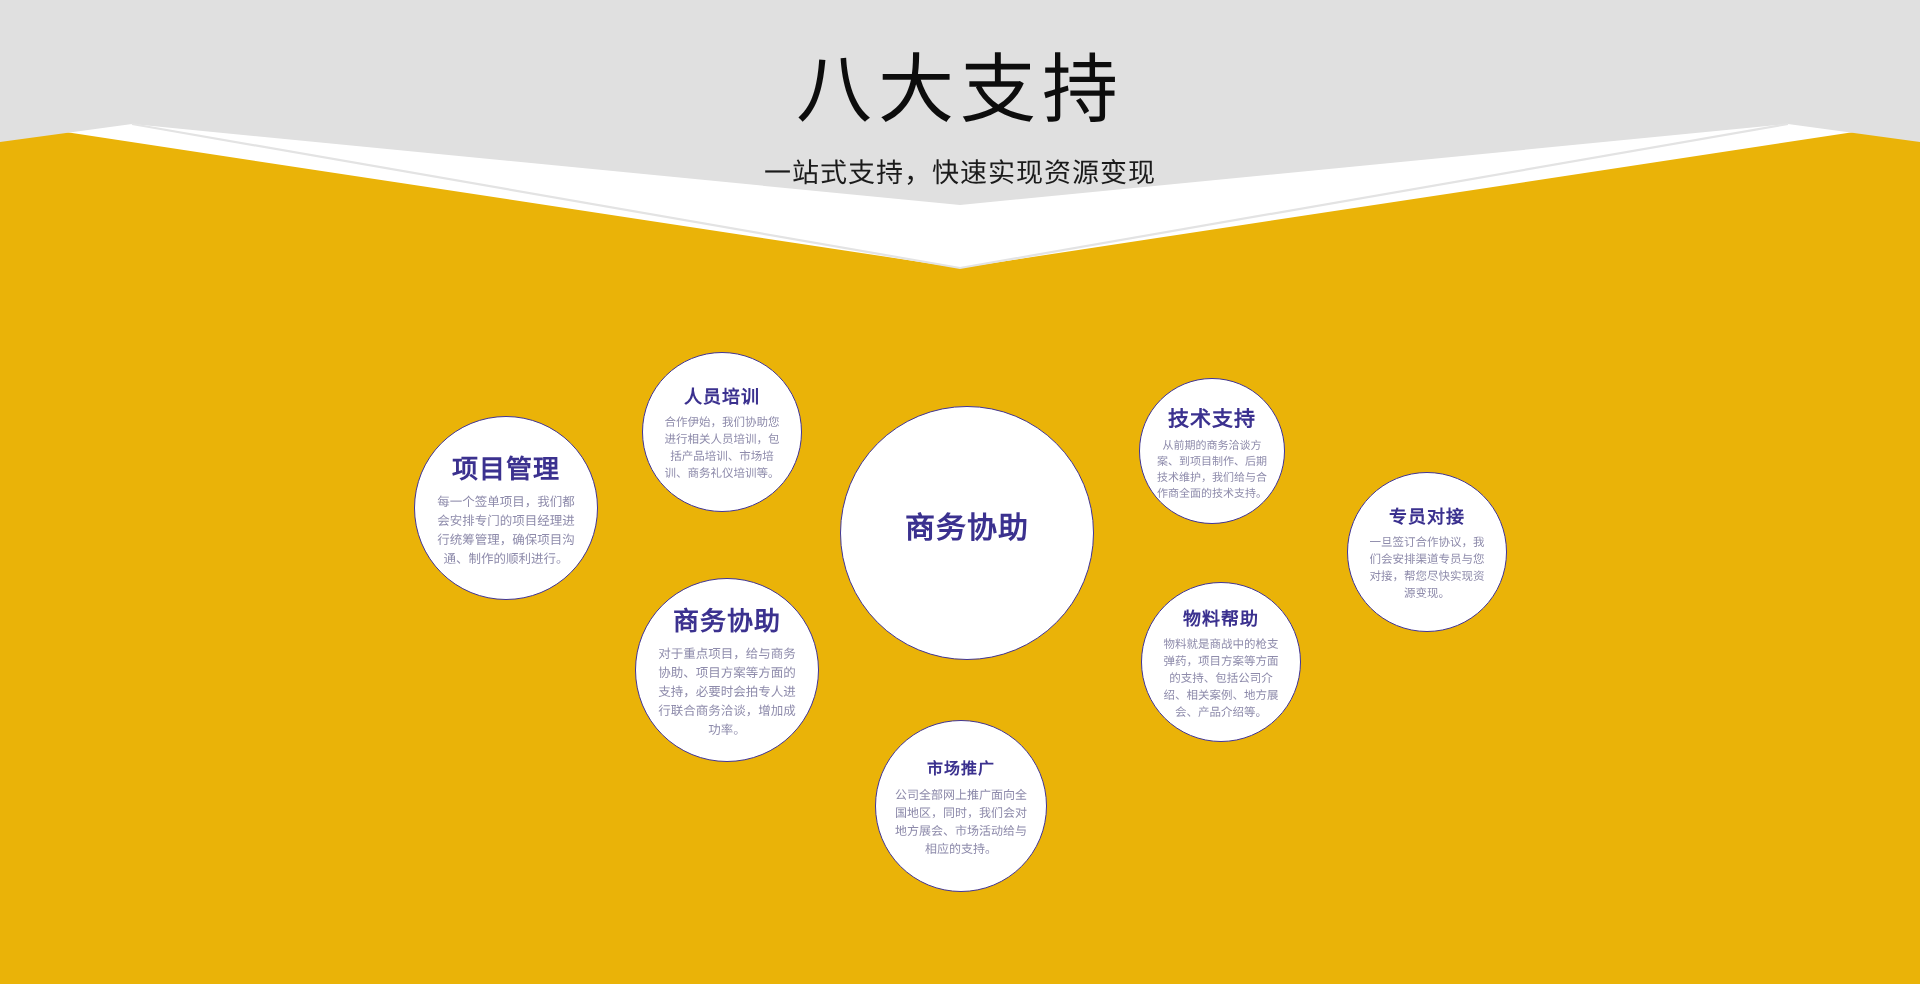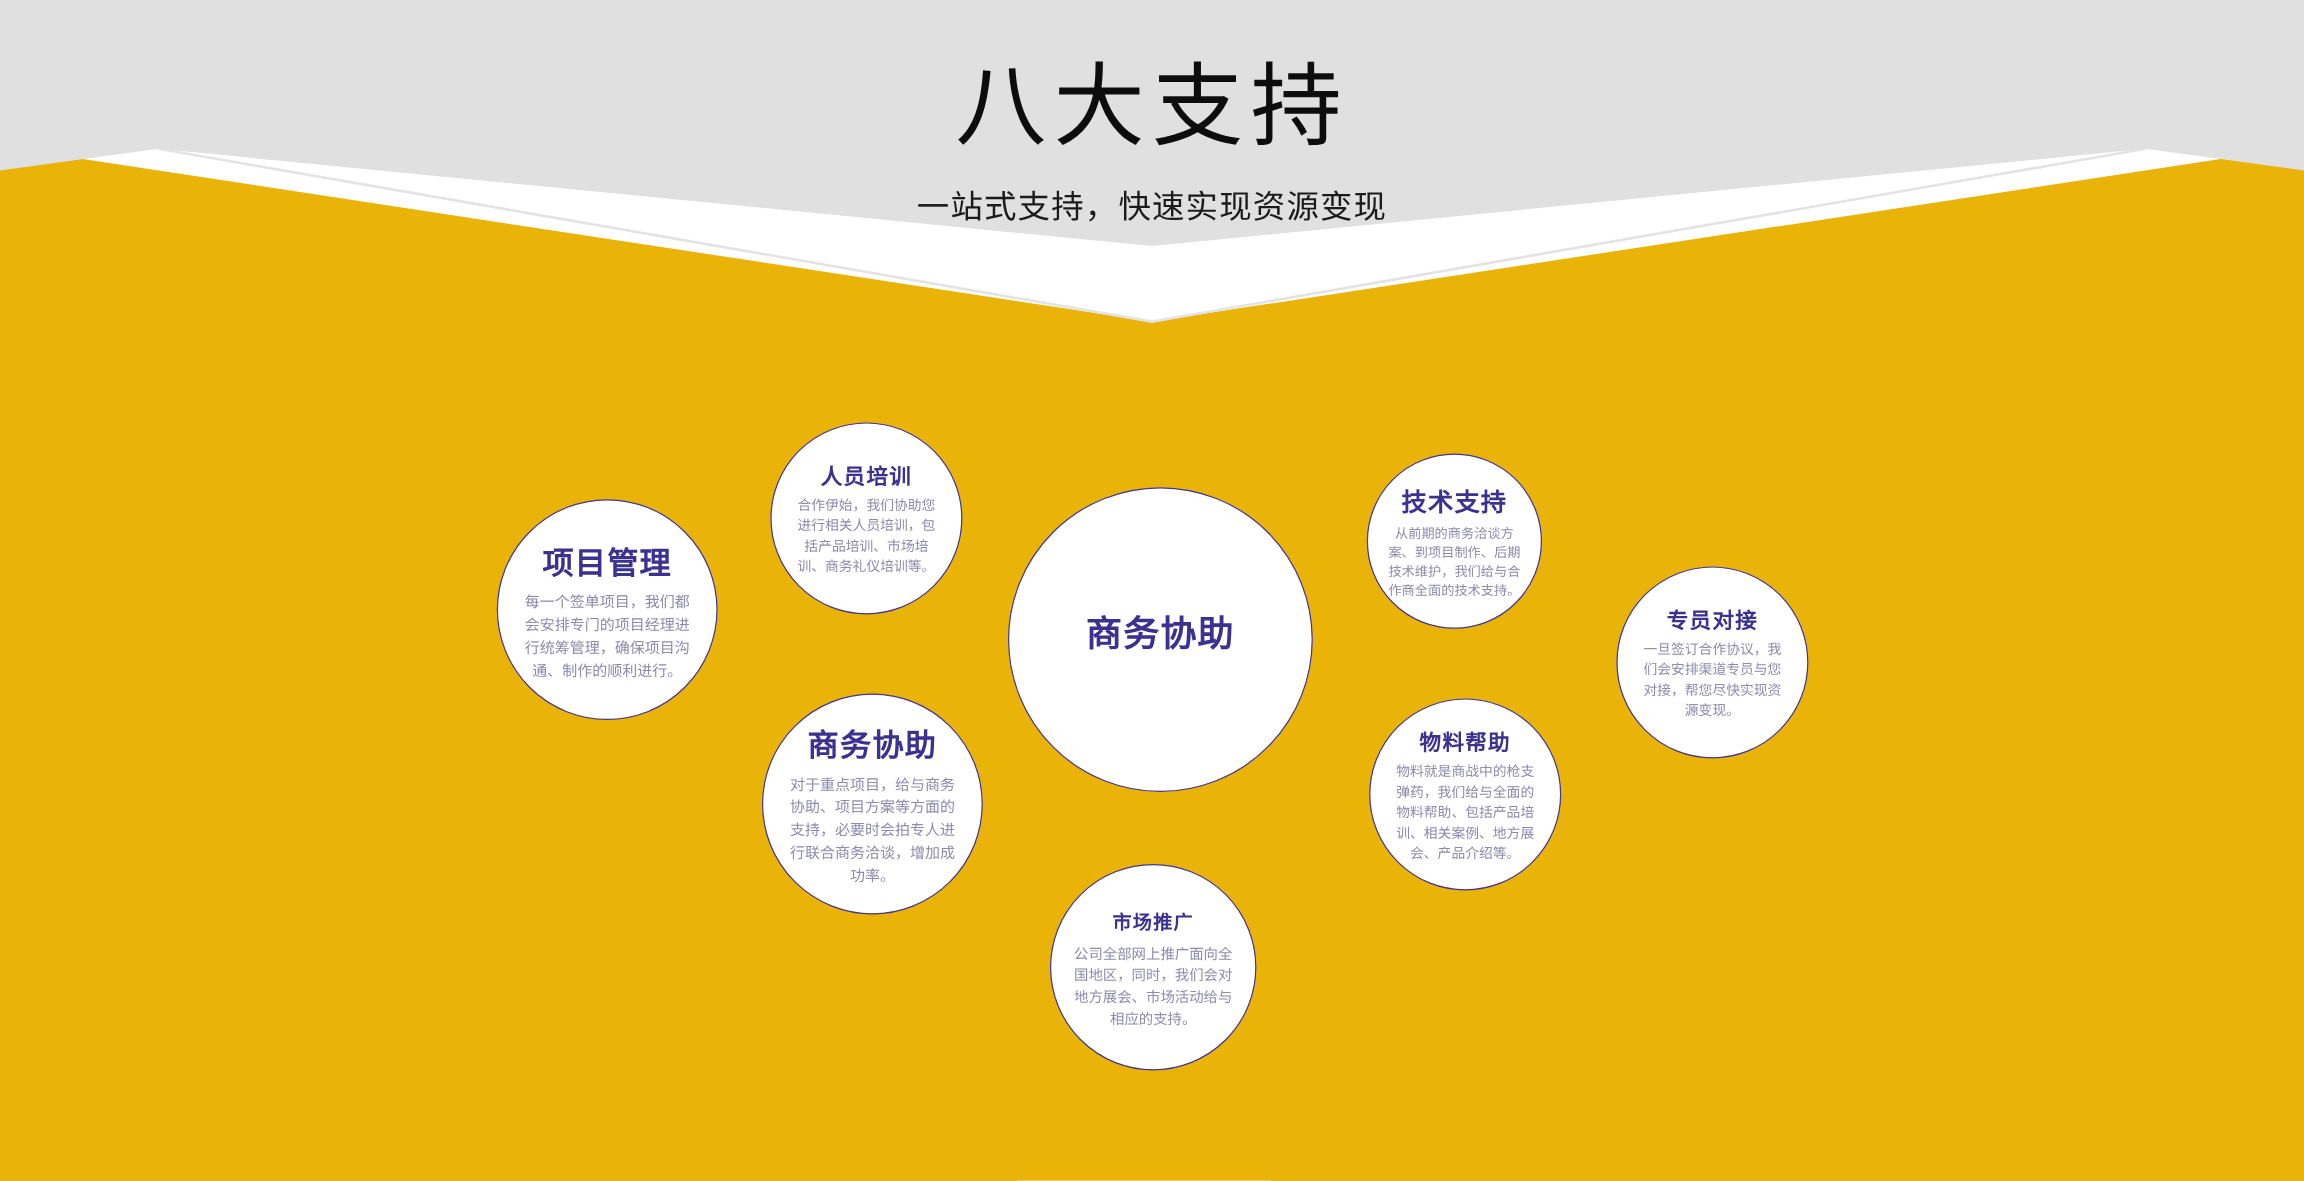--- a/index.html
+++ b/index.html
@@ -151,21 +151,21 @@
       <div class="c-title">商务协助</div>
     </div>
 
     <div class="circle sz-md" id="c-market">
       <div class="c-title">市场推广</div>
       <div class="c-desc">公司全部网上推广面向全国地区，同时，我们会对地方展会、市场活动给与相应的支持。</div>
     </div>
 
     <div class="circle sz-sm" id="c-material">
       <div class="c-title">物料帮助</div>
-      <div class="c-desc">物料就是商战中的枪支弹药，我们给与全面的物料帮助、包括产品培训、相关案例、地方展会、产品介绍等。</div>
+      <div class="c-desc">物料就是商战中的枪支弹药，项目方案等方面的支持、包括公司介绍、相关案例、地方展会、产品介绍等。</div>
     </div>
 
     <div class="circle sz-xs" id="c-tech">
       <div class="c-title">技术支持</div>
       <div class="c-desc">从前期的商务洽谈方案、到项目制作、后期技术维护，我们给与合作商全面的技术支持。</div>
     </div>
 
     <div class="circle sz-sm" id="c-liaison">
       <div class="c-title">专员对接</div>
       <div class="c-desc">一旦签订合作协议，我们会安排渠道专员与您对接，帮您尽快实现资源变现。</div>

